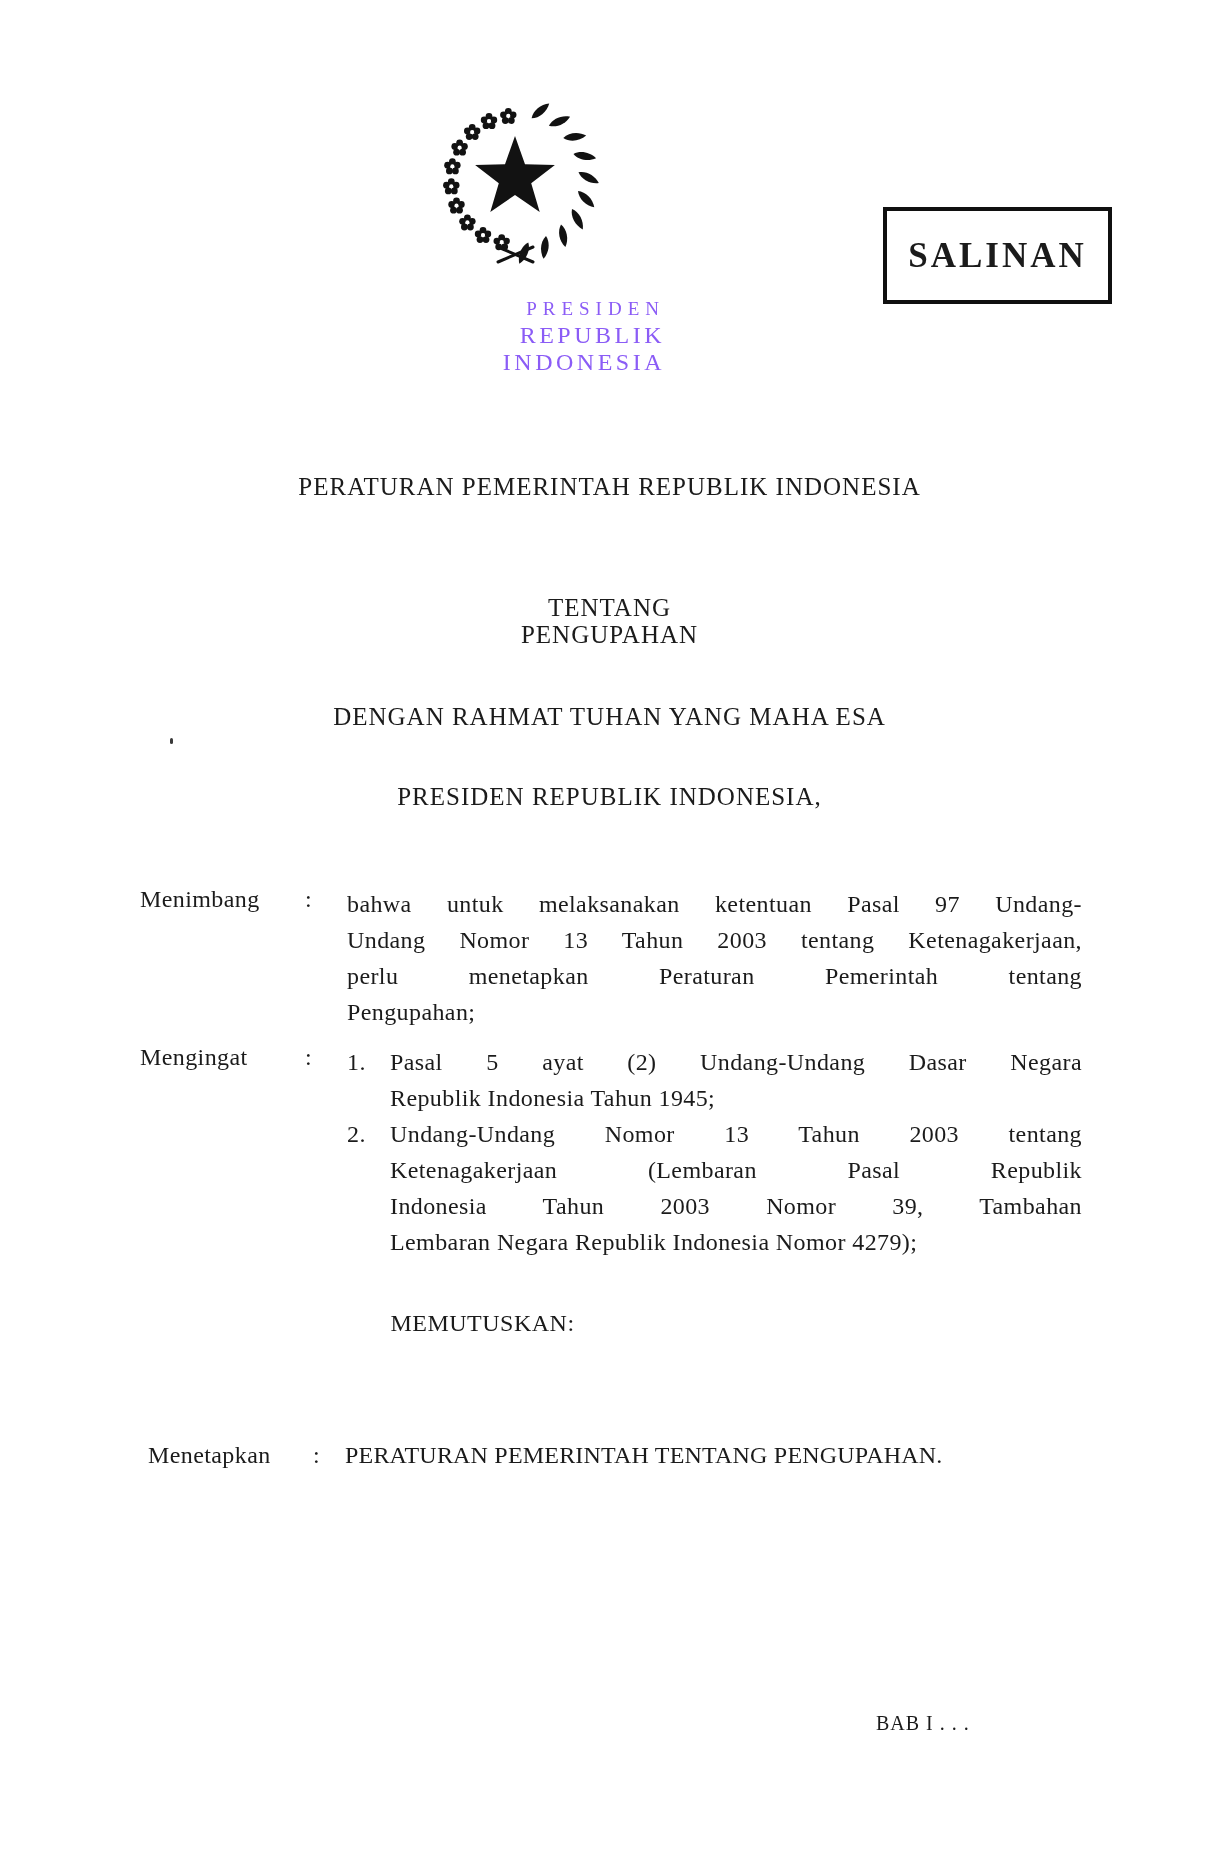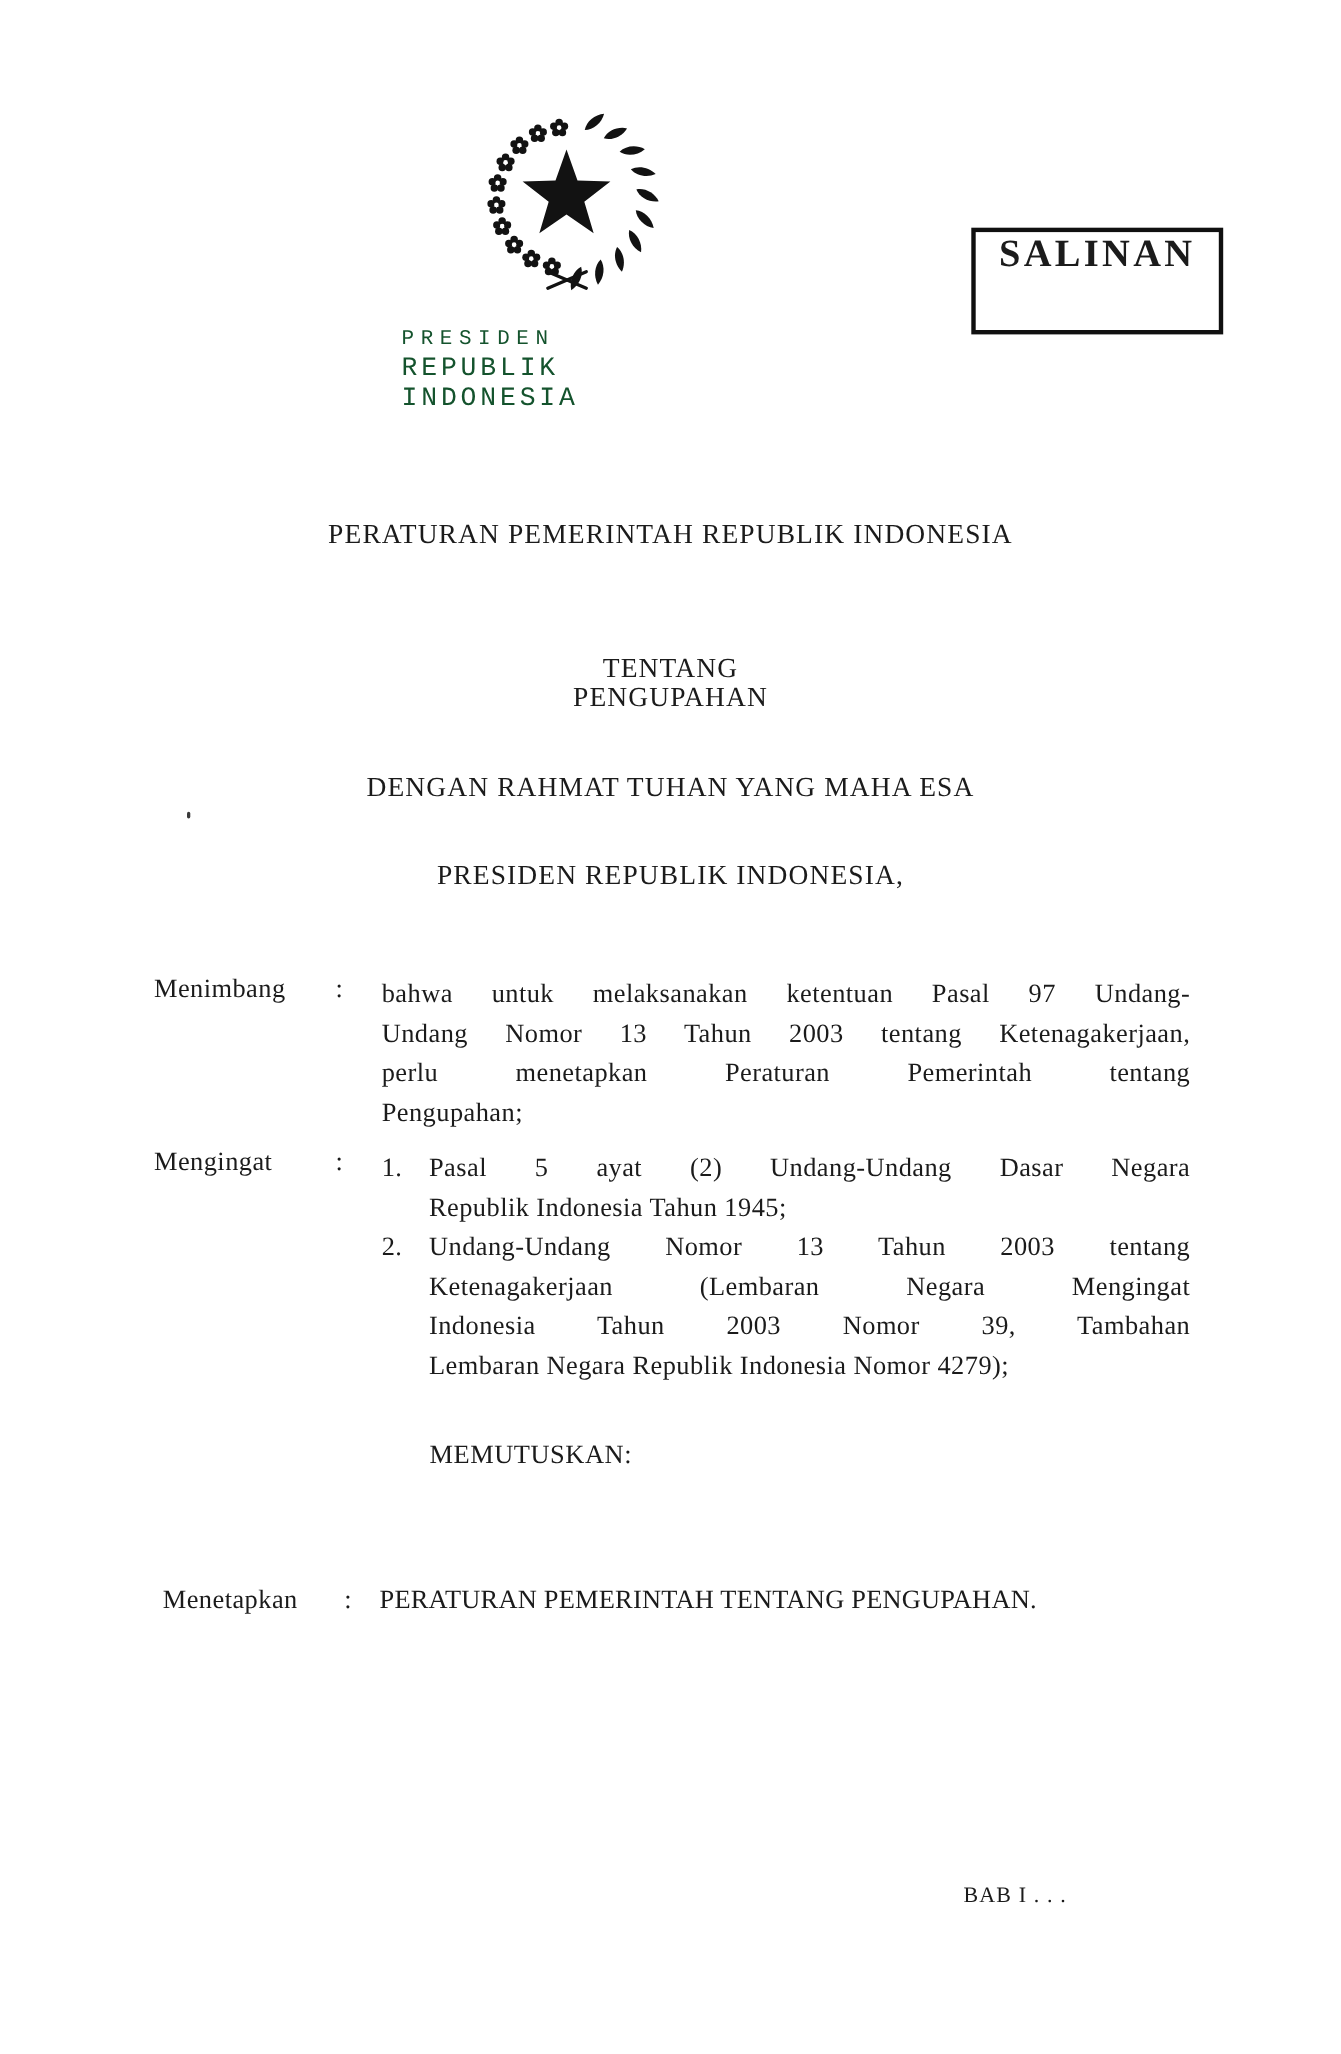--- a/index.html
+++ b/index.html
@@ -11,32 +11,32 @@
     background:#ffffff;
     font-family:"Liberation Serif", serif;
     color:#1b1b1b;
     overflow:hidden;
   }
 
   
   .emblem { position:absolute; left:430px; top:98px; width:170px; height:175px; }
   .letterhead {
     position:absolute; left:365px; top:295px; width:300px;
-    text-align:left;
-    font-family:Liberation Mono, monospace;
-    color:#14532d;
+    text-align:right;
+    font-family:Liberation Serif, serif;
+    color:#8b5cf6;
   }
   .letterhead .lh1 { font-size:19px; letter-spacing:6px; line-height:27px; }
   .letterhead .lh2 { font-size:24px; letter-spacing:3.5px; line-height:27px; }
 
   
   .stamp {
     position:absolute; left:883px; top:207px; width:229px; height:97px;
     border:4px solid #101010;
-    display:flex; justify-content:center;
+    display:flex; align-items:center; justify-content:center;
   }
   .stamp span { font-size:35px; font-weight:bold; letter-spacing:3px; }
 
   
   .tline { position:absolute; left:0; width:1219px; text-align:center;
            font-size:25px; letter-spacing:1px; line-height:28px; }
   .t1 { top:473px; } .t2 { top:522px; } .t3 { top:594px; } .t4 { top:621px; }
   .t5 { top:703px; } .t6 { top:783px; }
 
   
@@ -155,21 +155,21 @@
         <div class="itemlines">
           <div class="wrapline just">Pasal 5 ayat (2) Undang-Undang Dasar Negara</div>
           <div class="wrapline">Republik Indonesia Tahun 1945;</div>
         </div>
       </div>
 
       <div class="item">
         <div class="num wrapline">2.</div>
         <div class="itemlines">
           <div class="wrapline just">Undang-Undang Nomor 13 Tahun 2003 tentang</div>
-          <div class="wrapline just">Ketenagakerjaan (Lembaran Negara Mengingat</div>
+          <div class="wrapline just">Ketenagakerjaan (Lembaran Pasal Republik</div>
           <div class="wrapline just">Indonesia Tahun 2003 Nomor 39, Tambahan</div>
           <div class="wrapline">Lembaran Negara Republik Indonesia Nomor 4279);</div>
         </div>
       </div>
 
     </div>
   </div>
 
   <div id="memutuskan-line">MEMUTUSKAN:</div>
 

